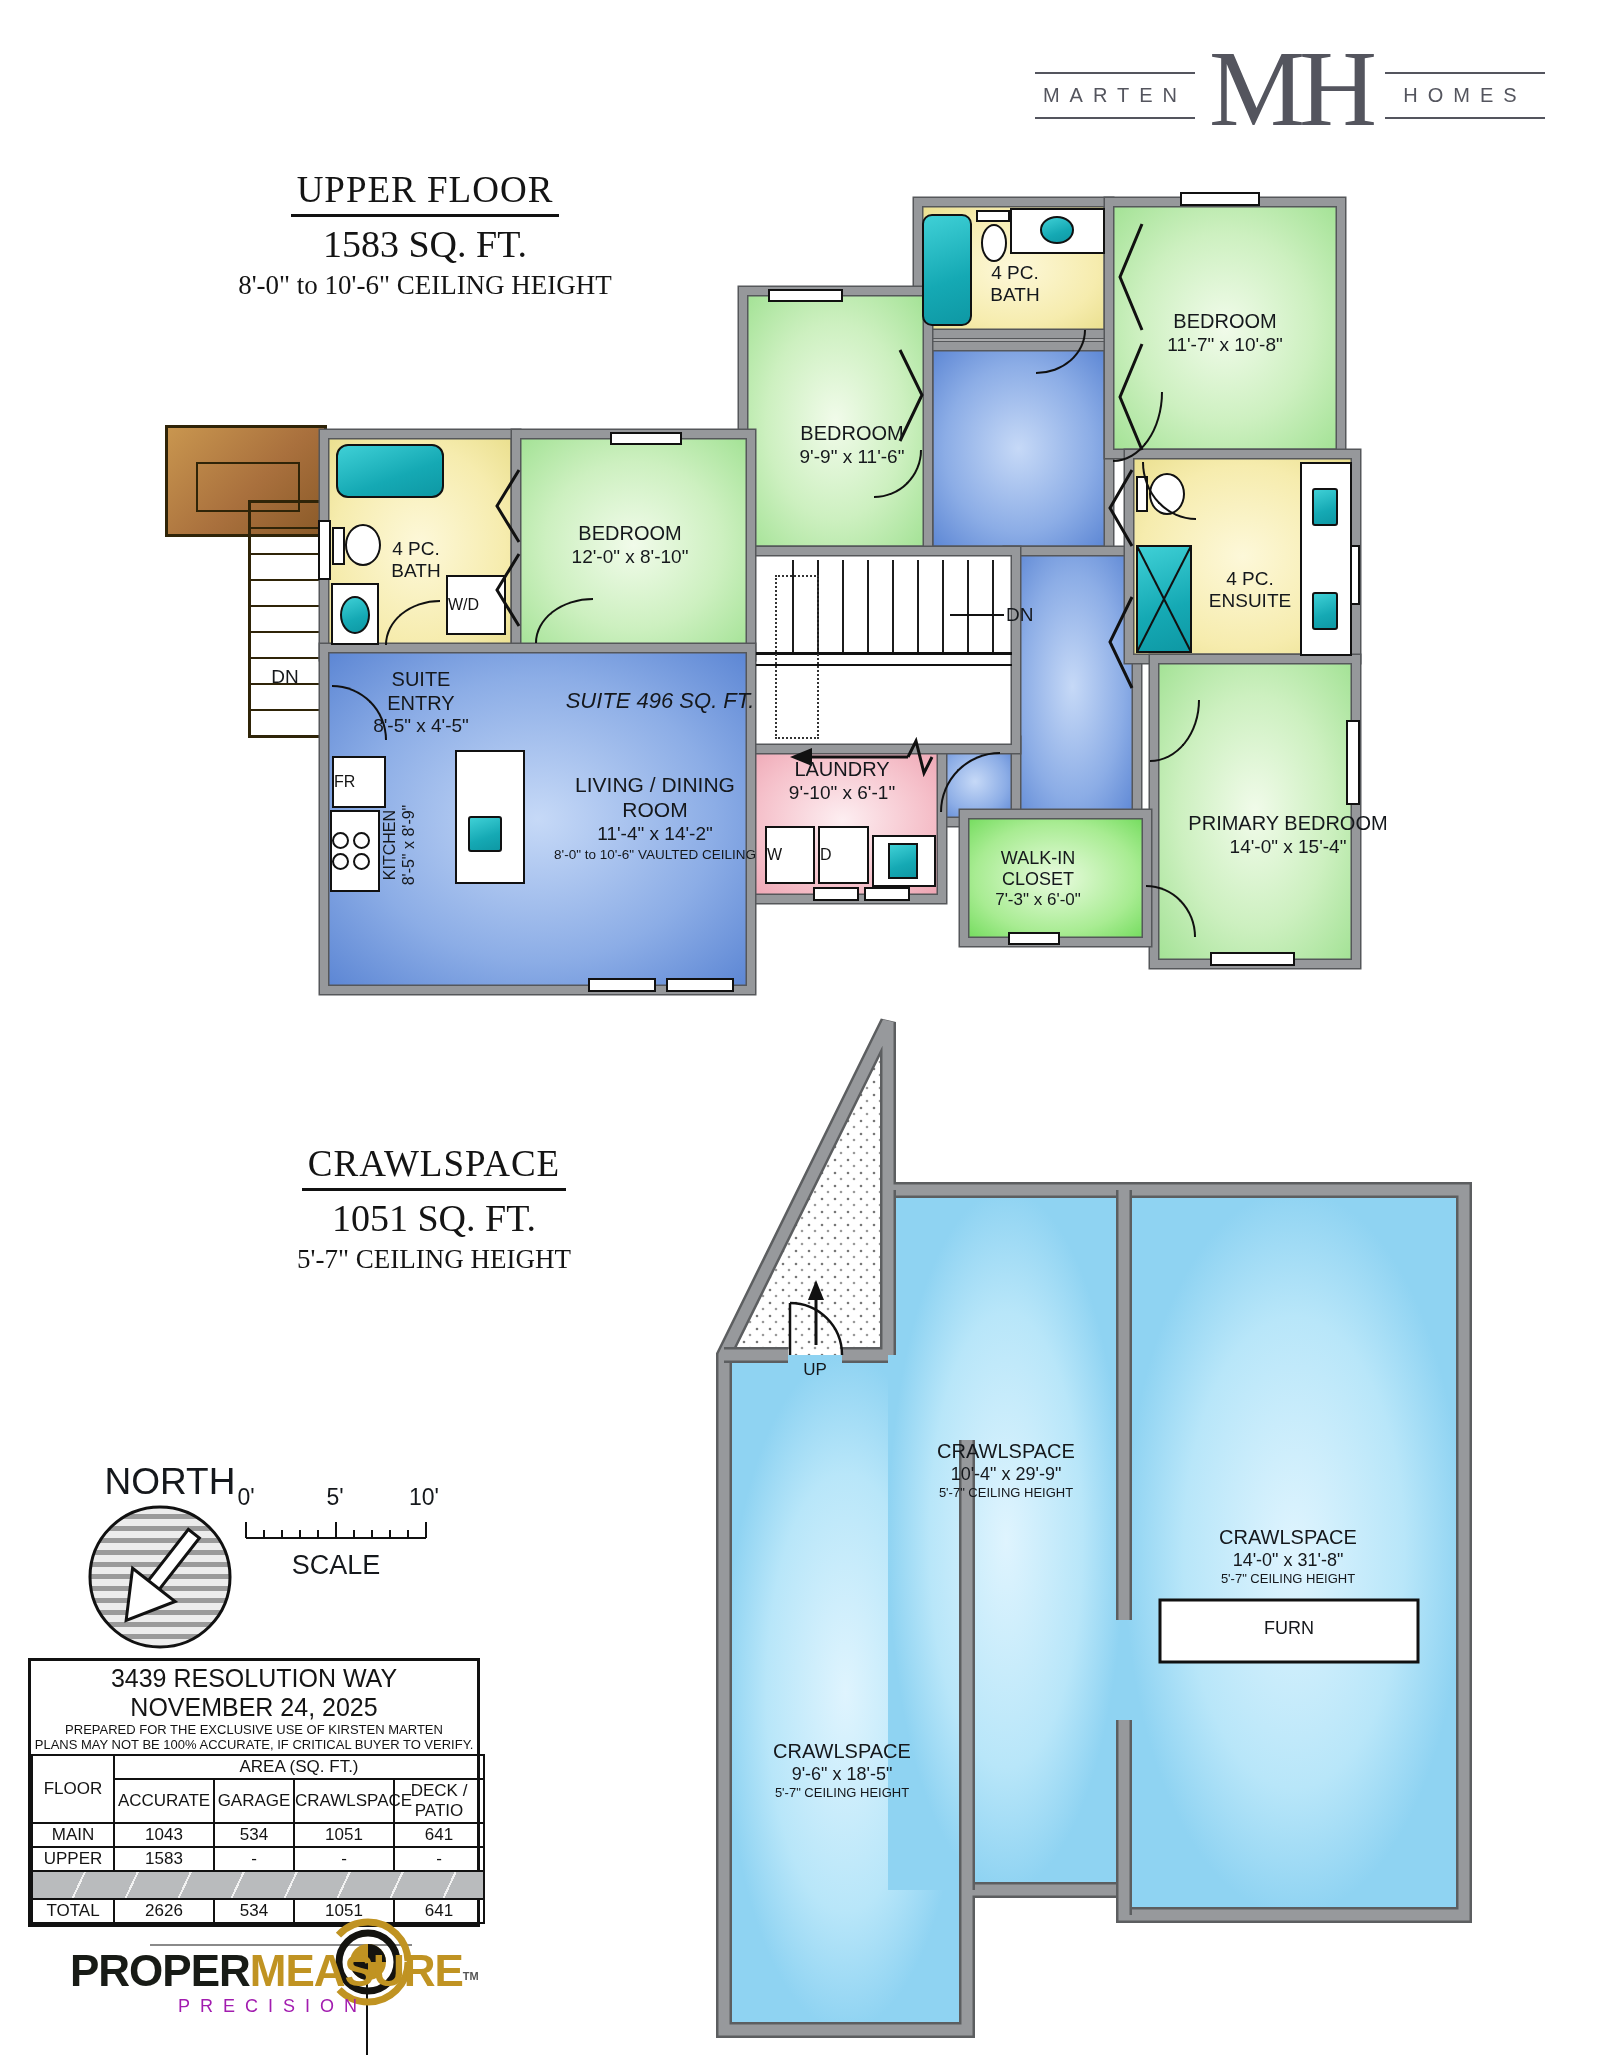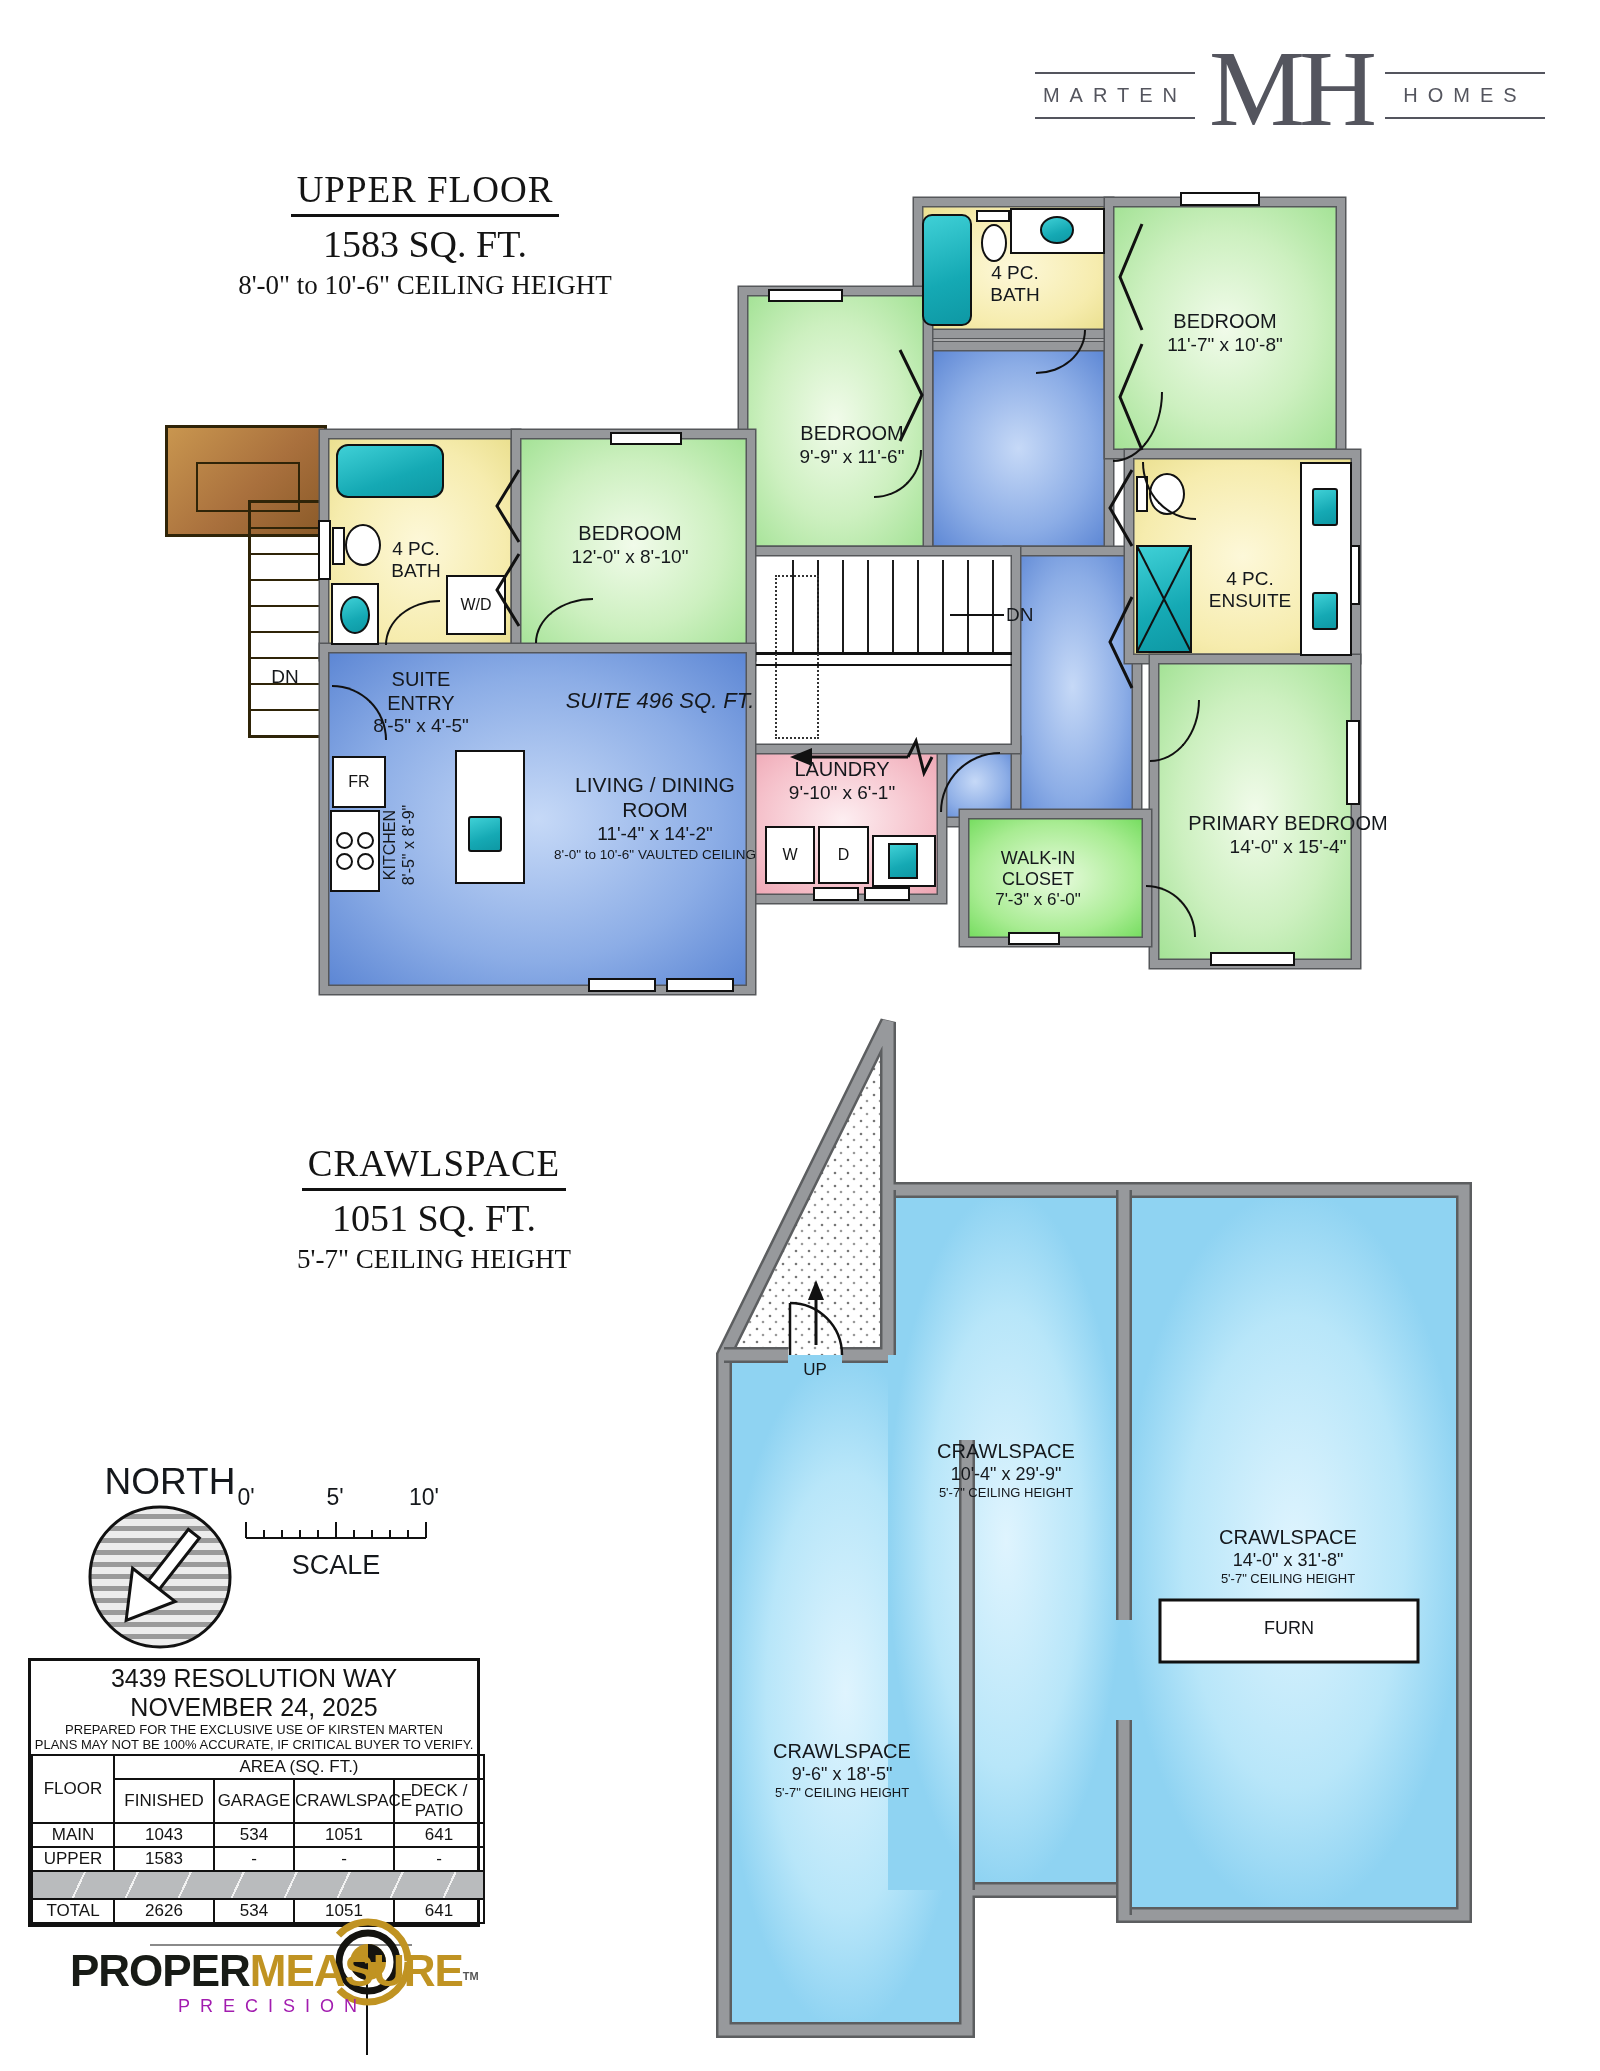--- a/index.html
+++ b/index.html
@@ -19,21 +19,21 @@
   .brown{background:linear-gradient(135deg,#c9964f 0%,#a9703d 55%,#8a5a28 100%);
          box-sizing:border-box;border:3px solid #2f2408;position:absolute;}
   .steps-v{background-image:repeating-linear-gradient(to bottom,transparent 0 24px,#2f2408 24px 26px);}
   
   .lbl{position:absolute;text-align:center;line-height:1.18;color:#15181c;}
   .l20{font-size:20px;} .l19{font-size:19px;} .l18{font-size:18px;} .l17{font-size:17px;}
   .l16{font-size:16px;} .l13{font-size:13px;}
   .it{font-style:italic;font-size:22px;}
   
   .box{position:absolute;box-sizing:border-box;background:#fff;border:2px solid #111;
-       display:flex;align-items:center;justify-content:center;font-size:16px;}
+       display:flex;align-items:center;justify-content:flex-start;font-size:16px;}
   .teal{background:linear-gradient(160deg,#3fd0d6 0%,#15a9b4 60%,#0e98a4 100%);}
   .tealbox{position:absolute;box-sizing:border-box;border:2px solid #111;}
   .oval{border-radius:50%;}
   .window{position:absolute;box-sizing:border-box;background:#fff;border:2px solid #111;}
   .arc{position:absolute;box-sizing:border-box;border:2px solid #101010;background:transparent;}
   .arc.tl{border-right:none;border-bottom:none;border-top-left-radius:100% 100%;}
   .arc.tr{border-left:none;border-bottom:none;border-top-right-radius:100% 100%;}
   .arc.bl{border-right:none;border-top:none;border-bottom-left-radius:100% 100%;}
   .arc.br{border-left:none;border-top:none;border-bottom-right-radius:100% 100%;}
   .risers{position:absolute;background-image:repeating-linear-gradient(90deg,#1c1c1c 0 2px,transparent 2px 25px);}
@@ -378,21 +378,21 @@
           <col style="width:80px">
           <col style="width:100px">
           <col style="width:90px">
         </colgroup>
       <tbody>
           <tr>
         <td rowspan="2">FLOOR</td>
         <td colspan="4">AREA (SQ. FT.)</td>
       </tr>
       <tr>
-        <td>FINISHED</td>
+        <td>ACCURATE</td>
         <td>GARAGE</td>
         <td>CRAWLSPACE</td>
         <td>DECK / PATIO</td>
       </tr>
       <tr>
         <td>MAIN</td>
         <td>1043</td>
         <td>534</td>
         <td>1051</td>
         <td>641</td>

